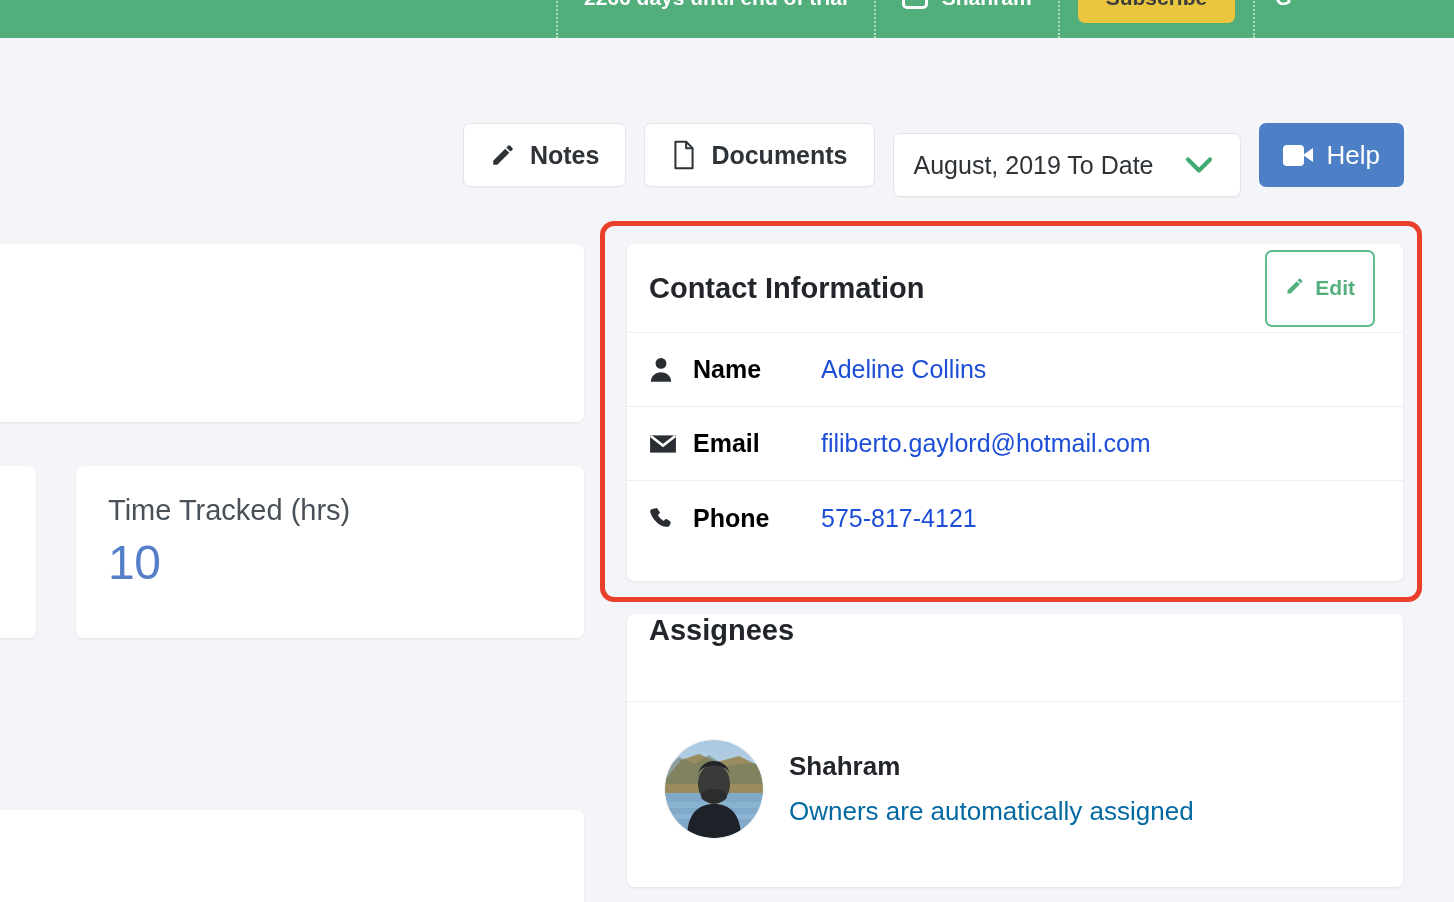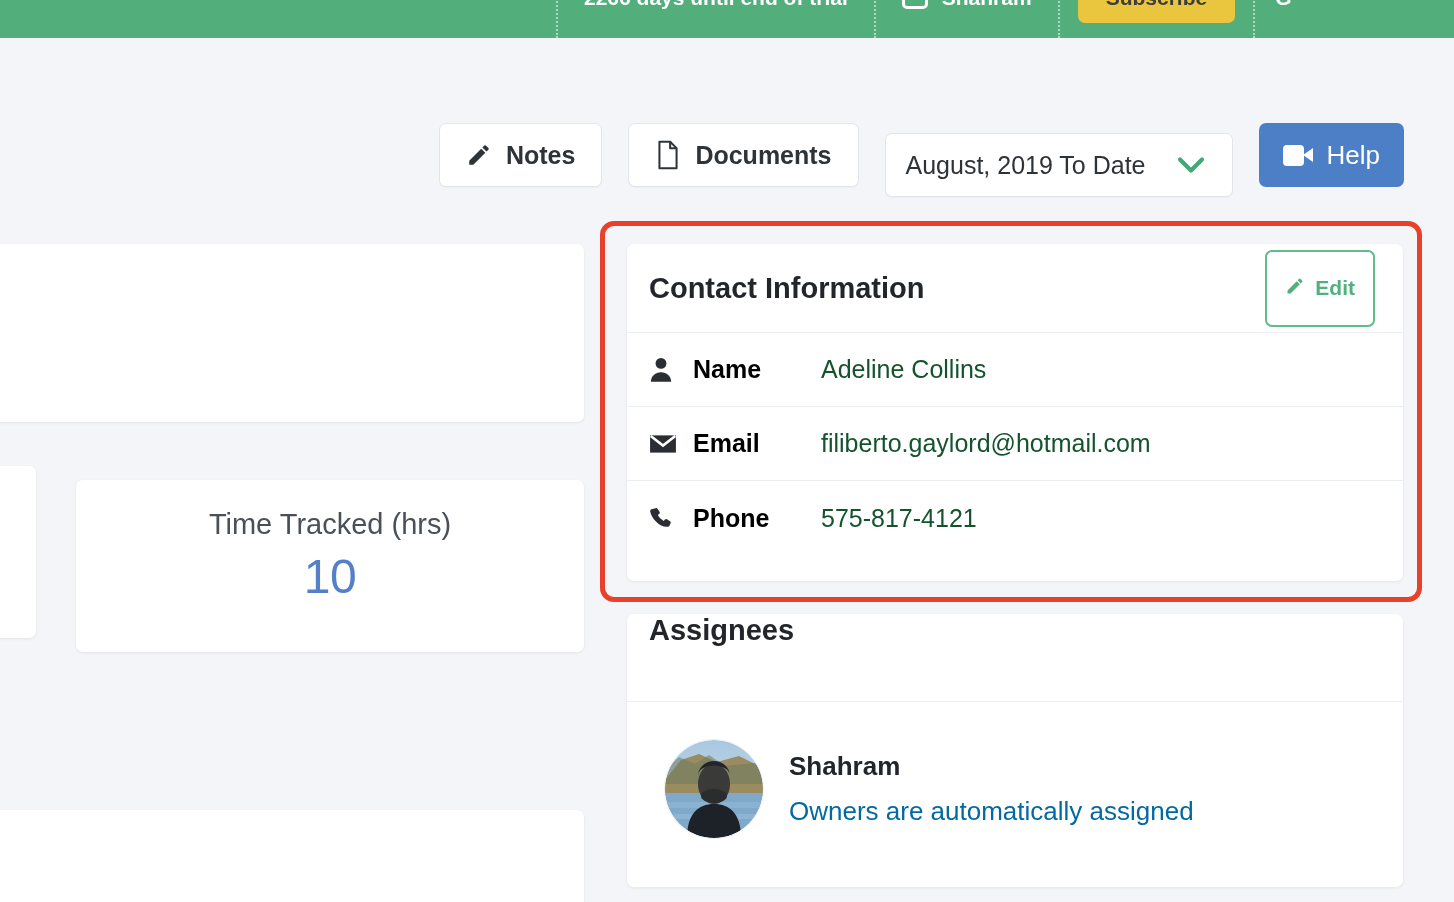--- a/index.html
+++ b/index.html
@@ -52,21 +52,21 @@
   .topbar-end {
     color: #fff; font-size: 21px; font-weight: bold;
     padding: 0 20px; border-right: none;
   }
 
   
   .toolbar {
     position: absolute; top: 113px; left: 0; width: 1454px;
     display: flex; justify-content: flex-end; align-items: center;
     padding-right: 50px;
-    gap: 26px;
+    gap: 18px;
   }
   .tb-btn {
     display: flex; align-items: center; gap: 14px;
     background: #ffffff;
     border: 1px solid #e2e5ea;
     border-radius: 7px;
     height: 64px;
     padding: 0 26px;
     font-size: 25px;
     color: #2e3338;
@@ -125,24 +125,23 @@
   .metric-label { font-size: 29px; color: #4a5058; font-weight: normal; }
   .metric-value {
     font-size: 48px; color: #5580c8; font-weight: normal;
     margin-top: 8px; letter-spacing: -0.5px;
   }
   .card-stub {
     position: absolute; left: -100px; top: 466px;
     width: 136px; height: 172px;
   }
   .card-time {
-    position: absolute; left: 76px; top: 480px;
+    position: absolute; left: 76px; top: 466px;
     width: 508px; height: 172px;
     padding: 28px 32px;
-    text-align: center;
   }
   .card-bottom {
     position: absolute; left: -60px; top: 810px;
     width: 644px; height: 160px;
   }
 
   
   .redbox {
     position: absolute; left: 600px; top: 221px;
     width: 822px; height: 381px;
@@ -180,21 +179,21 @@
   }
   .info-row:last-child { border-bottom: none; }
   .info-ic {
     width: 44px; display: flex; justify-content: flex-start; align-items: center;
     color: #2a2e33;
   }
   .info-key {
     width: 128px;
     font-size: 25px; font-weight: bold; color: #000000;
   }
-  .info-val { font-size: 25px; color: #14532d; }
+  .info-val { font-size: 25px; color: #1d4ed8; }
 
   .card-assignees {
     position: absolute; left: 627px; top: 614px;
     width: 776px; height: 273px;
     overflow: hidden;
   }
   .assg-head {
     height: 88px;
     display: flex; align-items: flex-start;
     padding: 0 22px;

